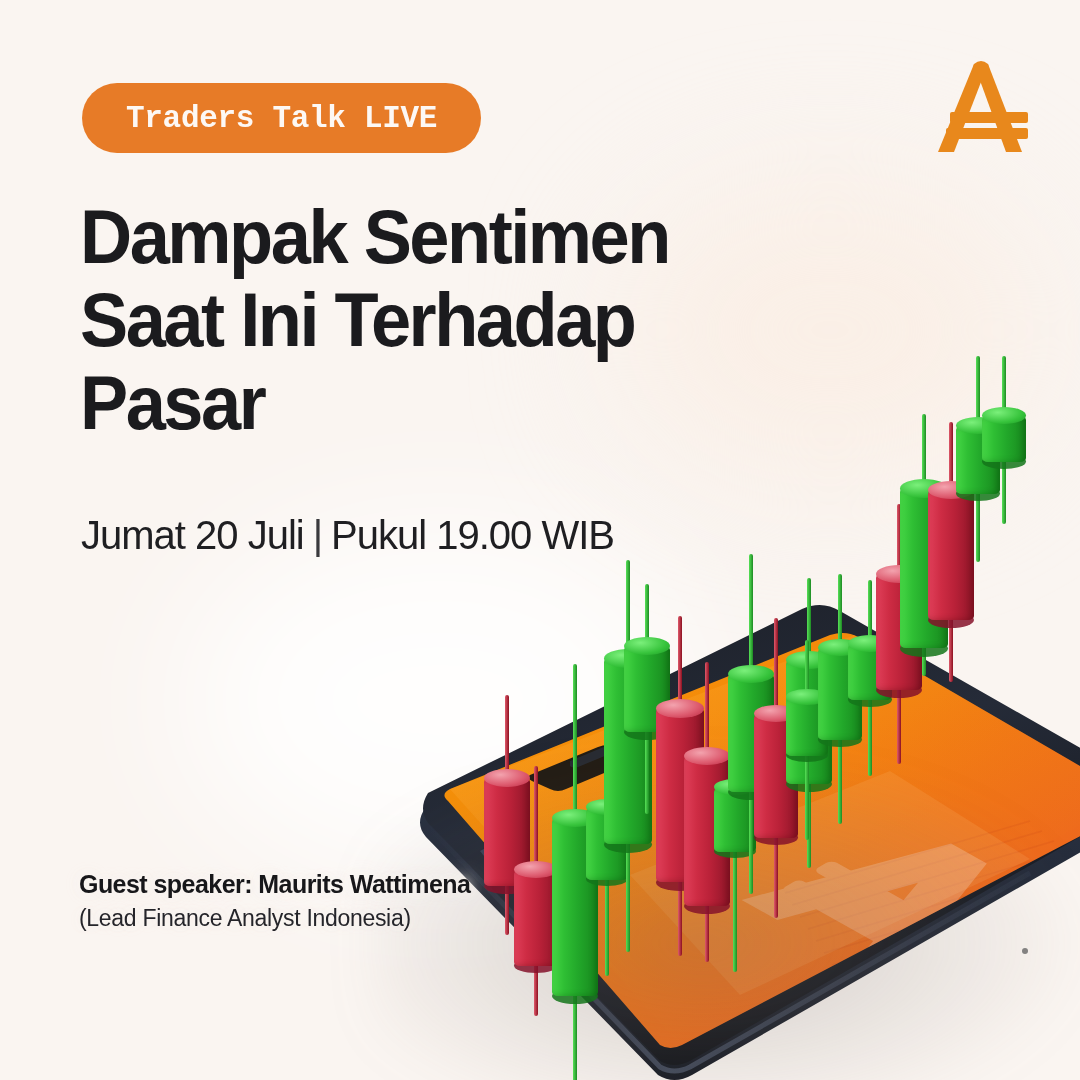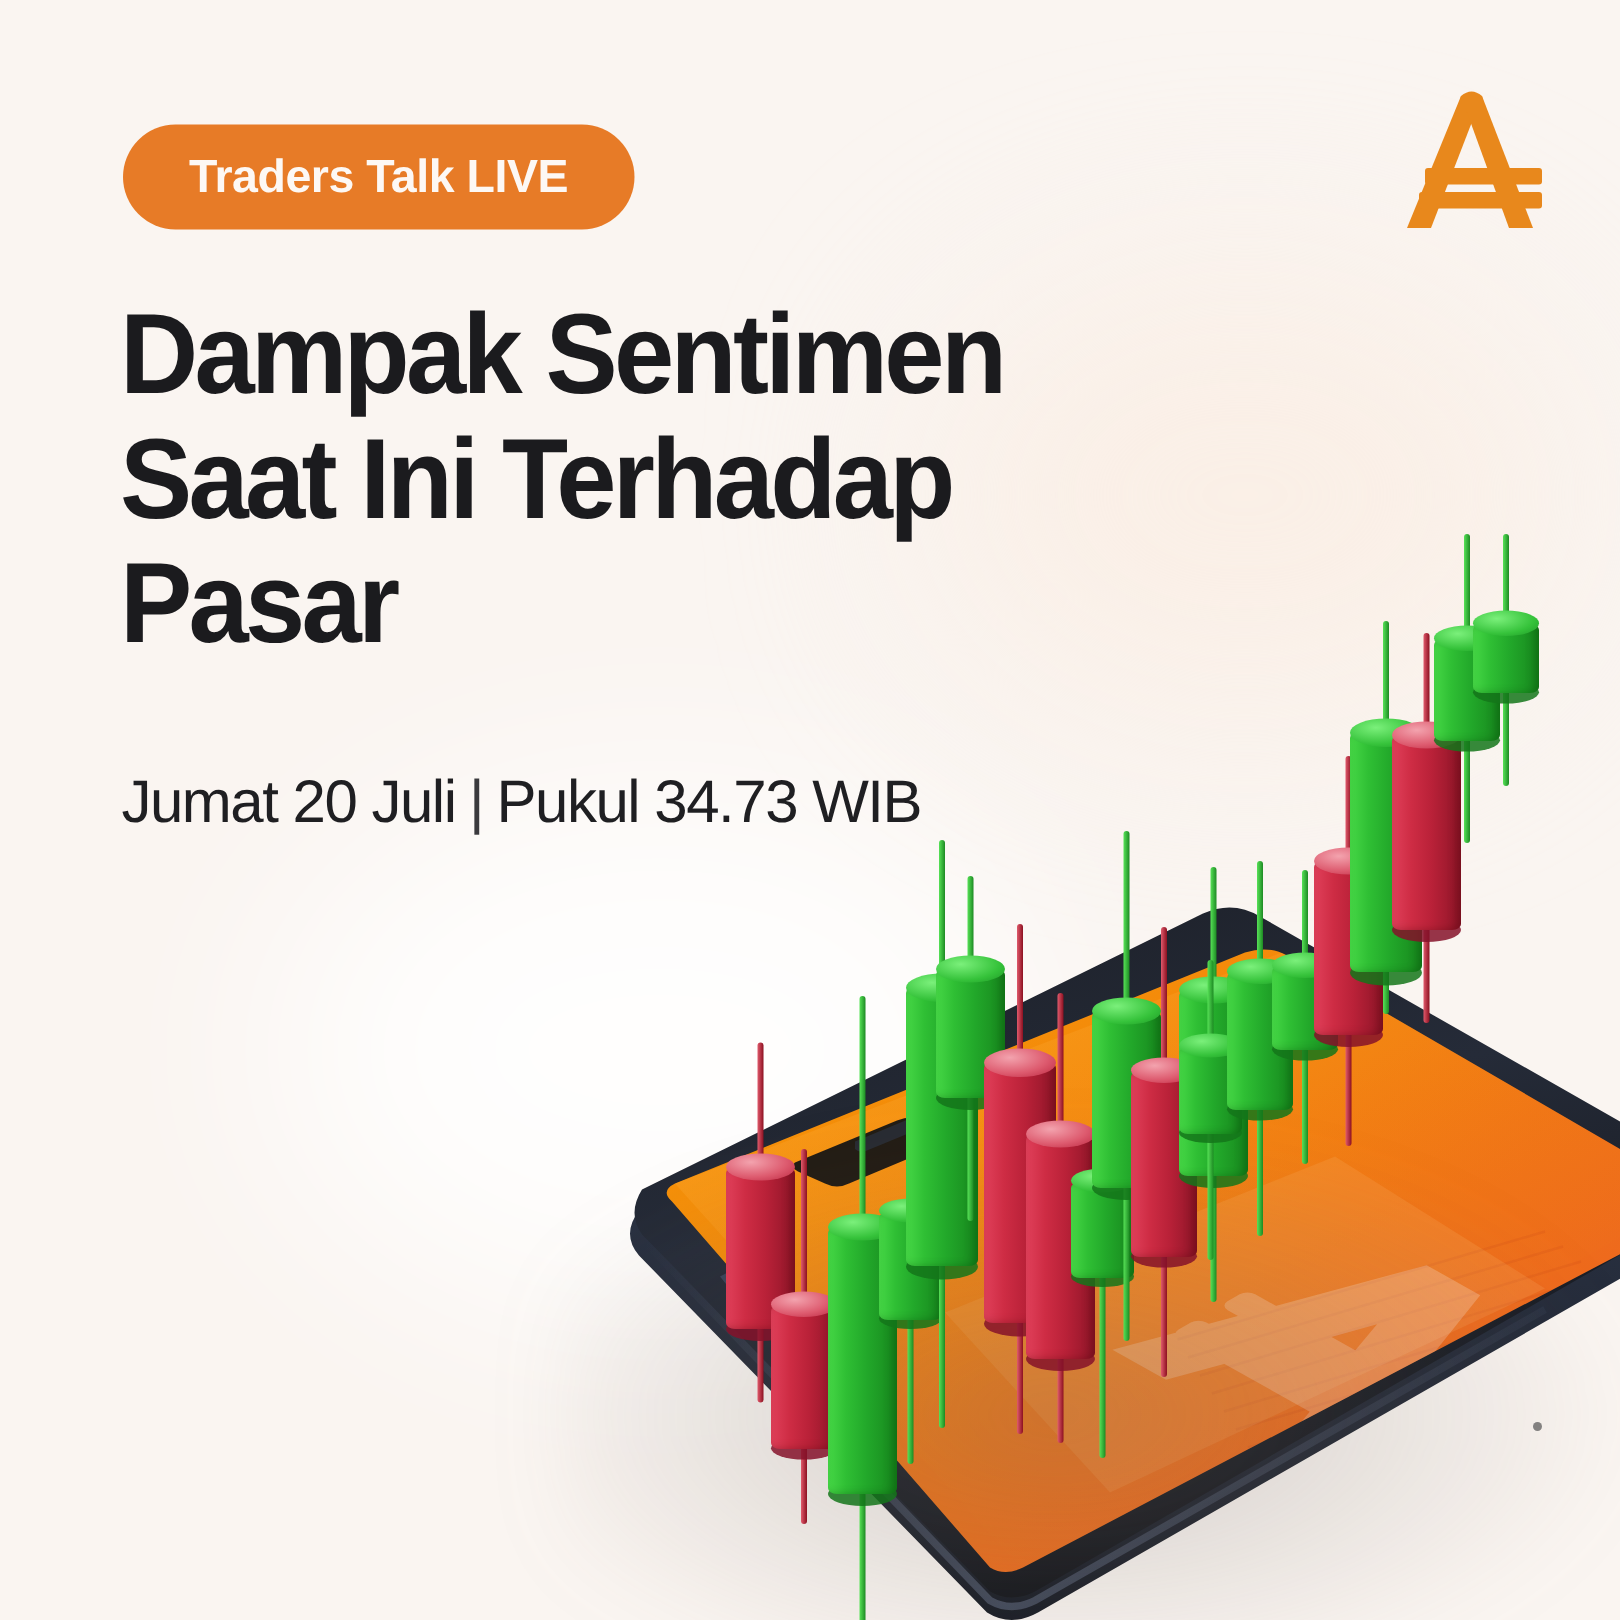--- a/index.html
+++ b/index.html
@@ -21,21 +21,21 @@
     position:absolute;left:82px;top:83px;
     height:70px;min-width:320px;
     display:flex;align-items:center;justify-content:center;
     padding:0 44px;
     background:#e77b27;border-radius:40px;
     box-sizing:border-box;
   }
   .badge-text{
     color:#fdf8f4;font-size:31px;font-weight:bold;
     letter-spacing:-0.3px;white-space:nowrap;
-    font-family:Liberation Sans, sans-serif;
+    font-family:Liberation Mono, monospace;
   }
 
   
   .logo{position:absolute;right:40px;top:52px;width:110px;height:110px;}
 
   
   .headline{
     position:absolute;left:80px;top:196px;width:760px;
     color:#1b1b1e;
     font-family:"Liberation Sans", sans-serif;
@@ -368,19 +368,23 @@
     </svg>
   </div>
 
   <div class="headline">
     <span class="hl">Dampak Sentimen</span>
     <span class="hl">Saat Ini Terhadap</span>
     <span class="hl">Pasar</span>
   </div>
 
   <div class="dateline">
-    <span>Jumat 20 Juli</span><span class="sep">|</span><span>Pukul 34.73 WIB</span>
+    <span>Jumat 20 Juli</span><span class="sep">|</span><span>Pukul 19.00 WIB</span>
   </div>
 
   <div class="speakers">
+    <div class="sp-block">
+      <div class="sp-name">Guest speaker: Maurits Wattimena</div>
+      <div class="sp-role">(Lead Finance Analyst Indonesia)</div>
+    </div>
   </div>
 
 </div>
 
 </body></html>

